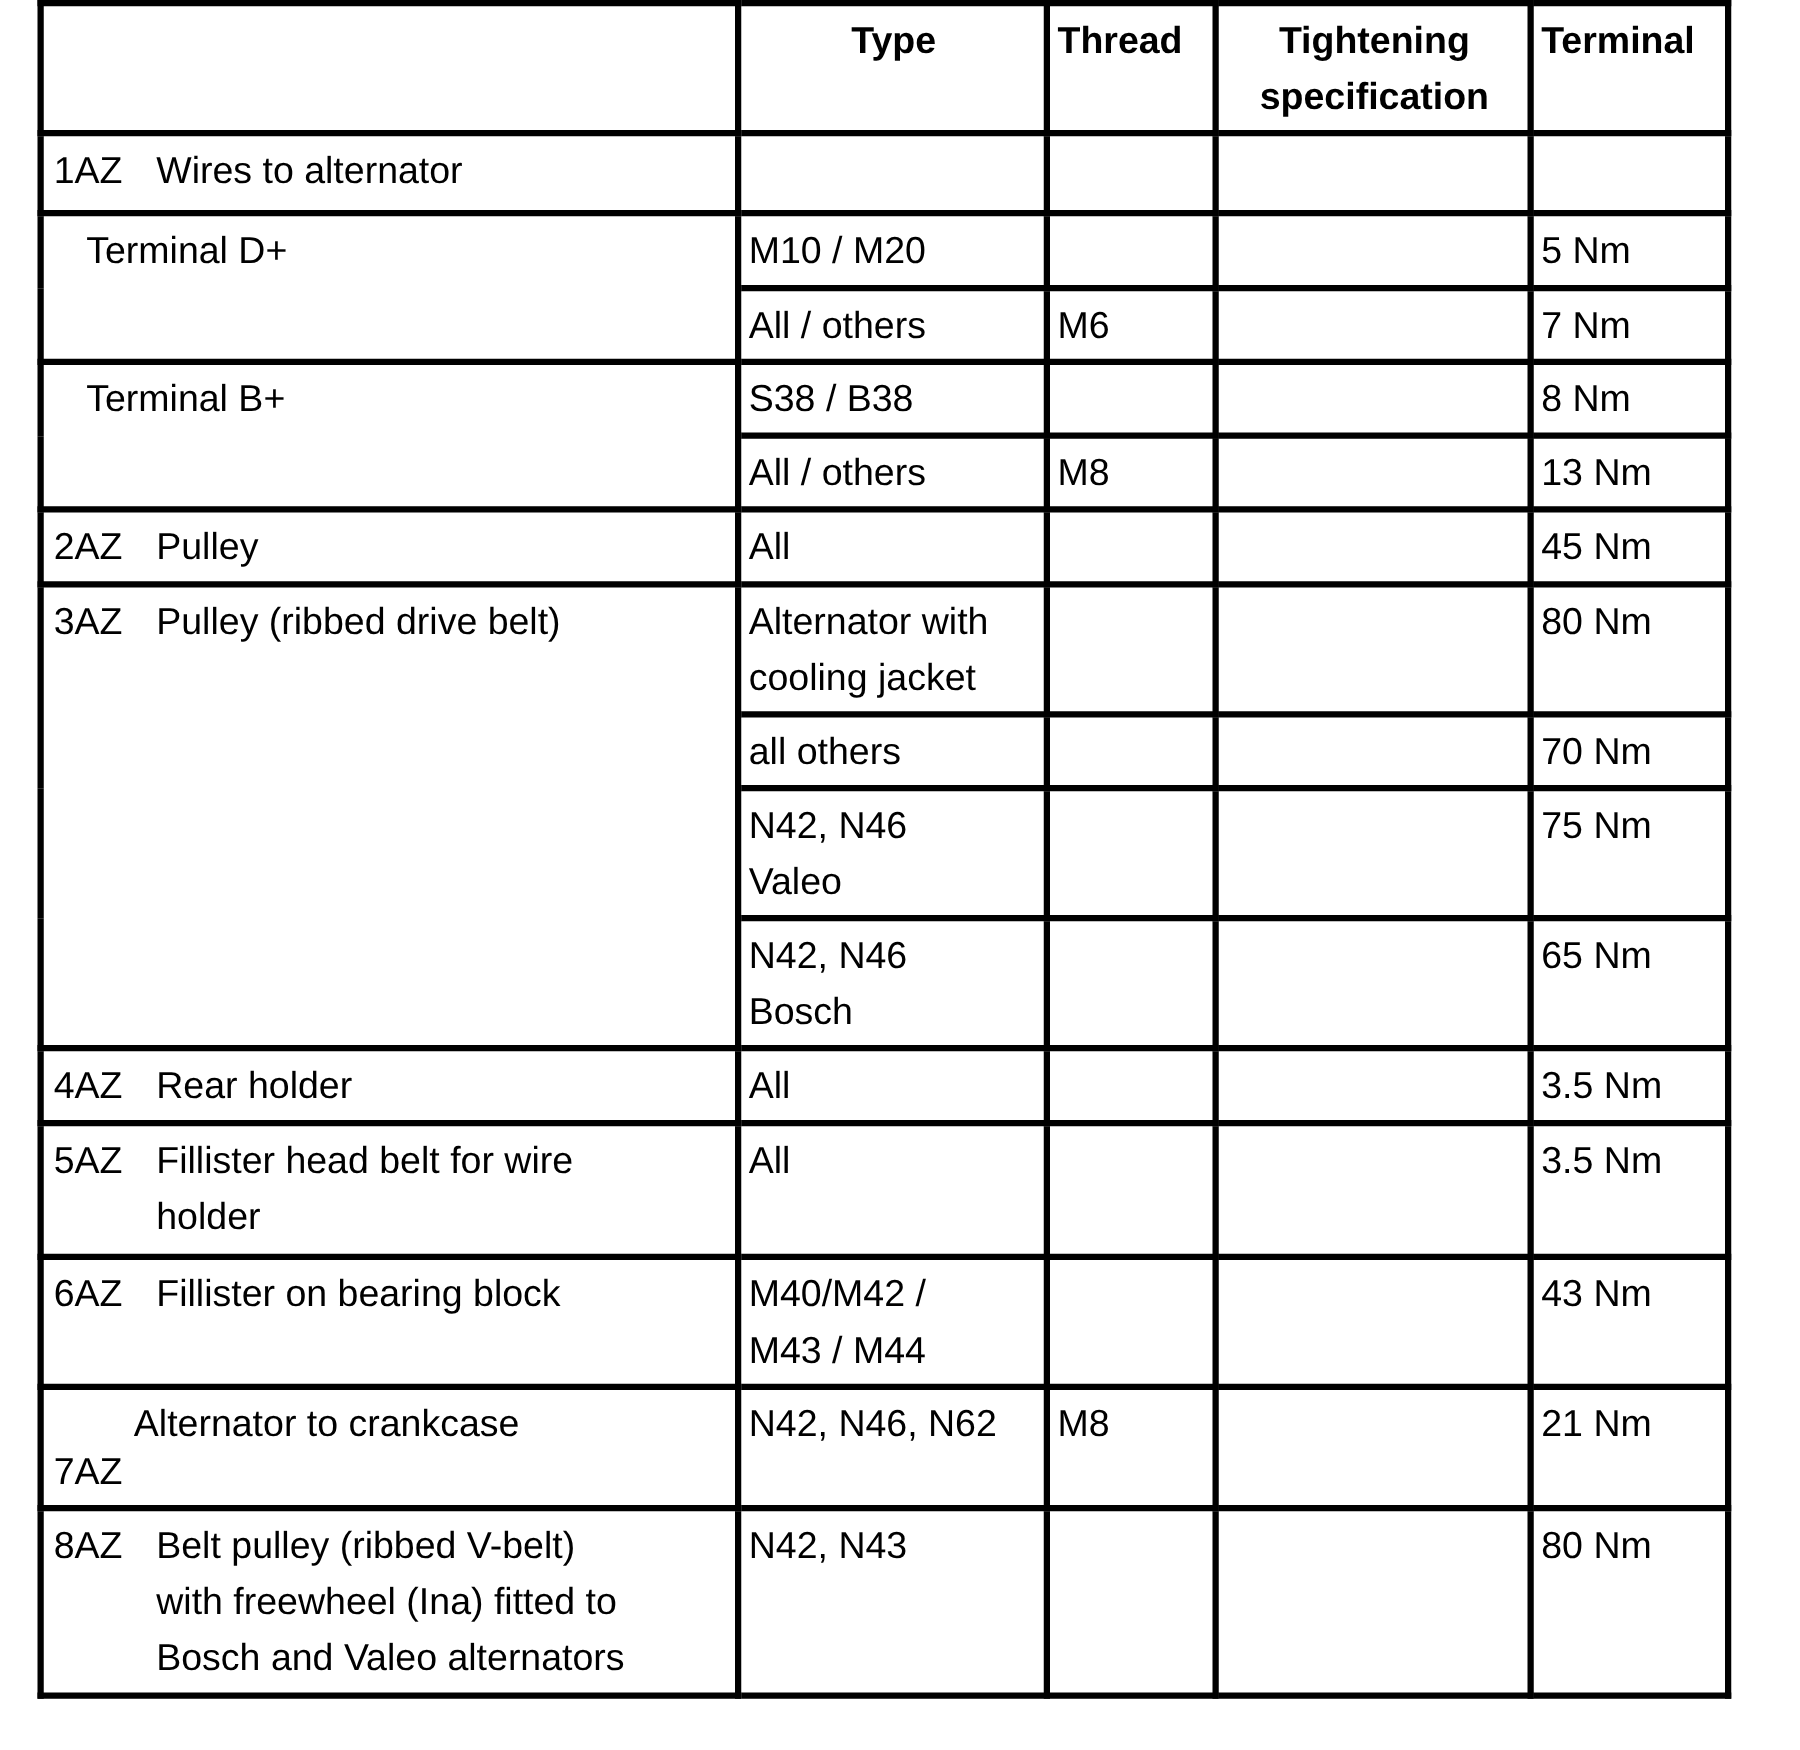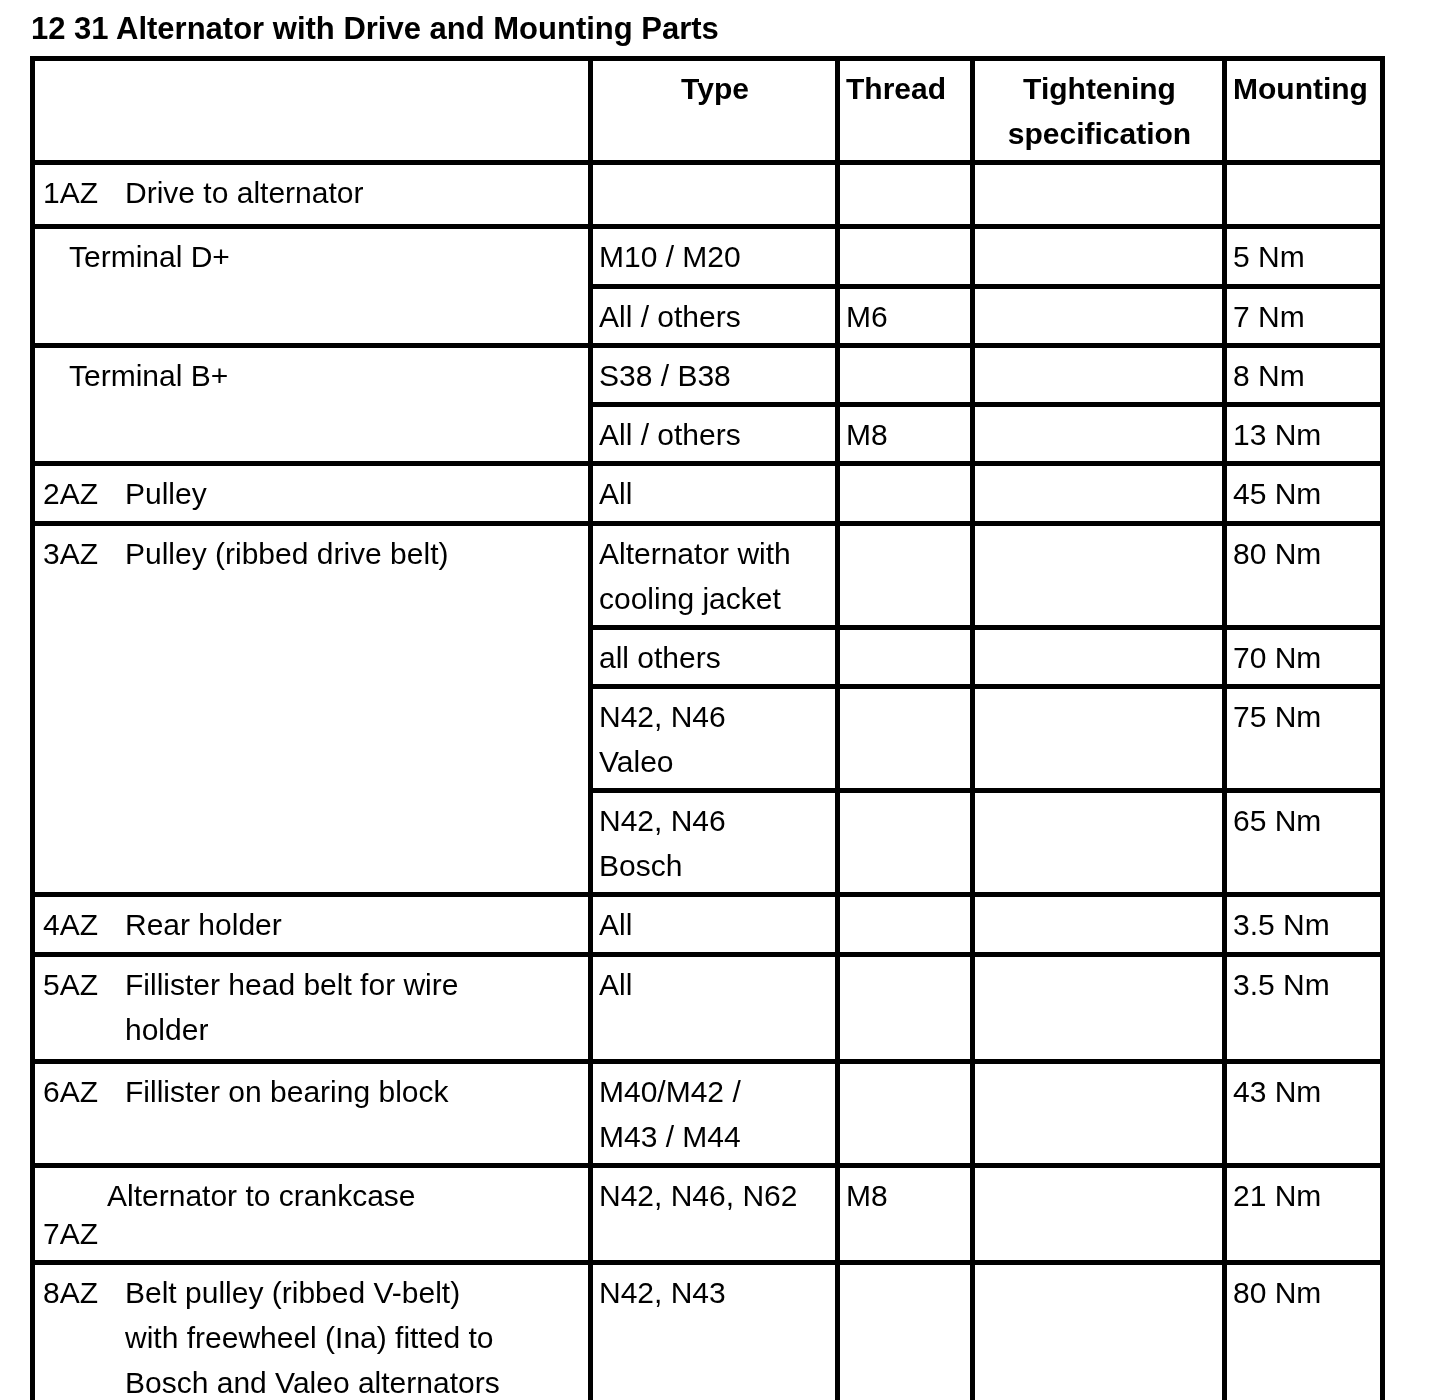--- a/index.html
+++ b/index.html
@@ -53,46 +53,45 @@
   .desc-flex { display: flex; align-items: flex-start; }
   .desc-flex .code { flex: 0 0 82px; }
   .desc-flex.tight .code { flex: 0 0 auto; margin-right: 9px; margin-top: 38px; }
   .label, .type-cell { white-space: pre-line; }
 </style>
 </head>
 <body>
 
 <div class="page">
 
-  <div class="doc-title">12 31 Alternator with Drive and Mounting Parts</div>
 
   <table class="spec-table">
     <colgroup>
       <col style="width:558px">
       <col style="width:247px">
       <col style="width:135px">
       <col style="width:252px">
       <col style="width:158px">
     </colgroup>
 
     <tbody>
         <tr style="height:93px">
       <th></th>
       <th>Type</th>
       <th class="th-right">Thread</th>
       <th>Tightening
 specification</th>
-      <th class="th-right">Mounting</th>
+      <th class="th-right">Terminal</th>
     </tr>
 
     <tr style="height:64px">
       <td class="desc">
         <div class="desc-flex">
           <span class="code">1AZ</span>
-          <span class="label">Drive to alternator</span>
+          <span class="label">Wires to alternator</span>
         </div>
       </td>
       <td class="type-cell"></td>
       <td></td>
       <td></td>
       <td></td>
     </tr>
 
     <tr style="height:60px">
       <td class="desc sub" rowspan="2">

